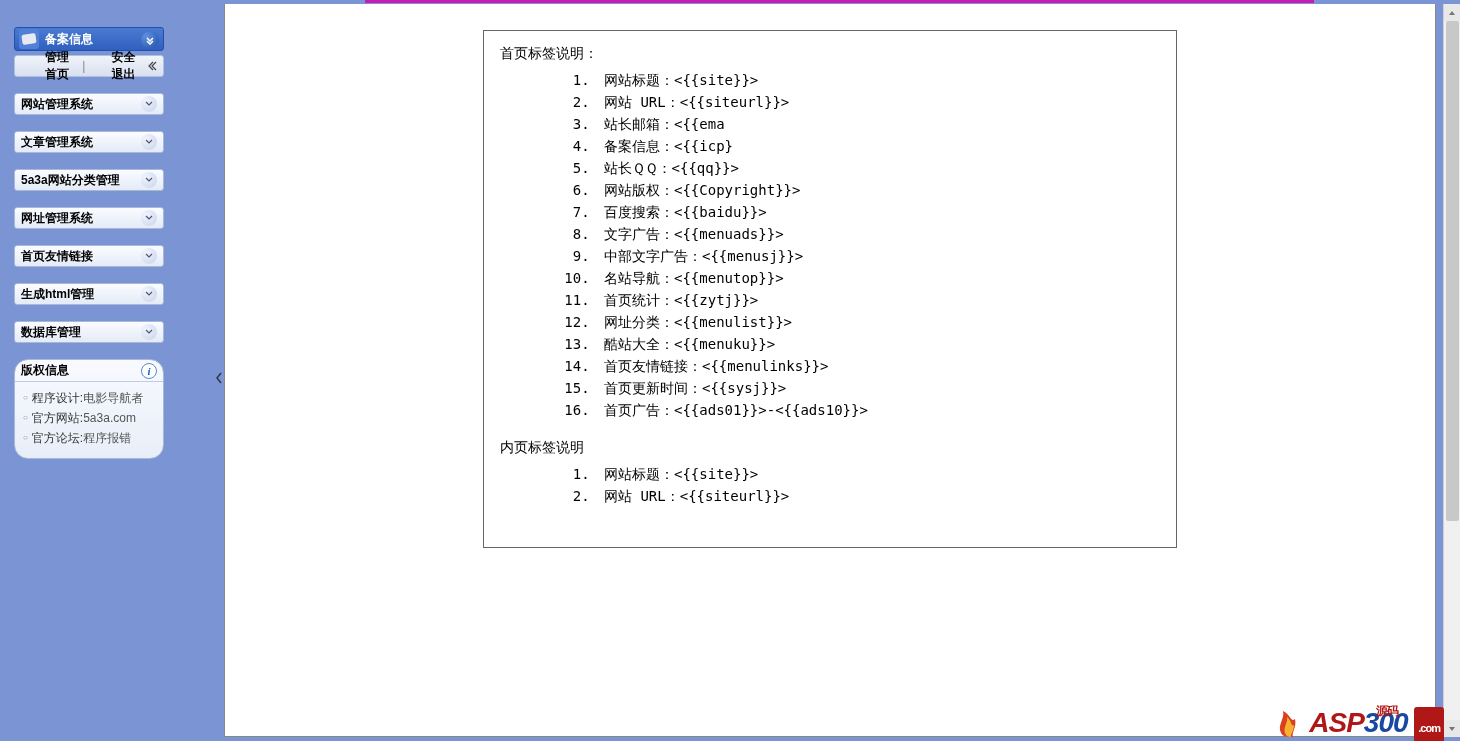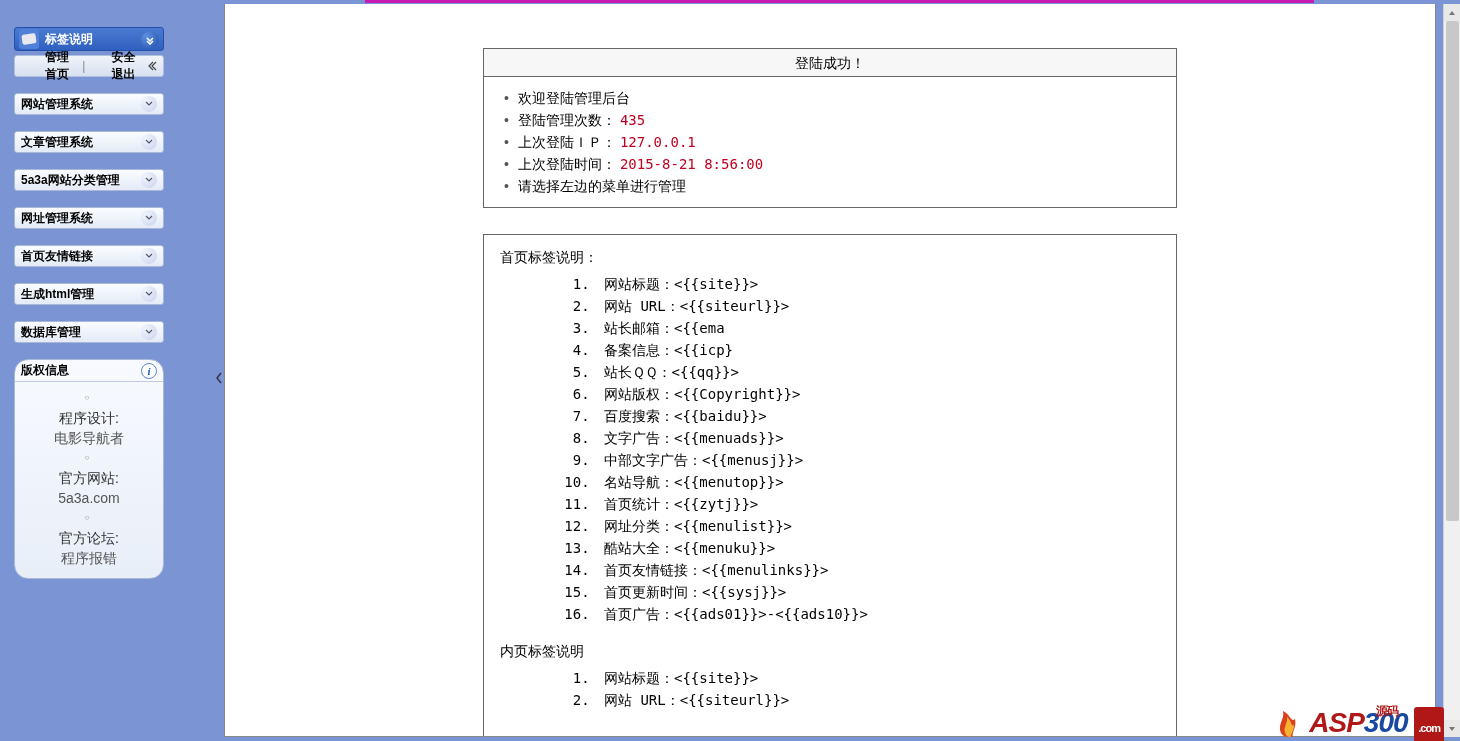--- a/index.html
+++ b/index.html
@@ -152,23 +152,22 @@
   font-weight: bold;
 }
 .copyright-box ul {
   list-style: none;
   padding: 6px 8px 10px 8px;
 }
 .copyright-box li {
   display: flex;
   align-items: center;
   line-height: 20px;
-  font-size: 14px;
+  font-size: 12px;
   color: #333;
-  flex-direction: column;
 }
 .copyright-box li::before {
   content: "○";
   font-size: 8px;
   color: #888;
   margin-right: 4px;
 }
 .copyright-box li .val { color: #555; }
 
 
@@ -337,21 +336,21 @@
 }
 </style>
 </head>
 <body>
 
 <div class="top-stripe"></div>
 
 <div class="sidebar">
   <div class="panel-header">
     <span class="logo"></span>
-    <span>标签说明</span>
+    <span>备案信息</span>
     <span class="expand-circle">
       <svg viewBox="0 0 10 10">
           <path d="M2 3 L5 6 L8 3" stroke="#fff" stroke-width="1.5" fill="none"></path>
           <path d="M2 6 L5 9 L8 6" stroke="#fff" stroke-width="1.5" fill="none"></path>
         </svg>
     </span>
   </div>
 
   <div class="quick-links">
     <span class="link">管理首页</span>
@@ -445,41 +444,20 @@
 </div>
 
 <div class="mid-arrow">
   <svg viewBox="0 0 8 14">
       <path d="M6 2 L2 7 L6 12" stroke="#334" stroke-width="1.5" fill="none"></path>
     </svg>
 </div>
 
 <div class="main">
 
-  <div class="card">
-    <div class="card-header">登陆成功！</div>
-    <div class="card-body">
-      <ul class="bullets">
-        <li>欢迎登陆管理后台</li>
-        <li>
-          <span>登陆管理次数：</span>
-          <span class="red">435</span>
-        </li>
-        <li>
-          <span>上次登陆ＩＰ：</span>
-          <span class="red">127.0.0.1</span>
-        </li>
-        <li>
-          <span>上次登陆时间：</span>
-          <span class="red">2015-8-21 8:56:00</span>
-        </li>
-        <li>请选择左边的菜单进行管理</li>
-      </ul>
-    </div>
-  </div>
 
   <div class="card2">
     <div class="card-body">
       <div class="section-title">首页标签说明：</div>
       <ol>
         <li class="code">网站标题：&lt;{{site}}&gt;</li>
         <li class="code">网站 URL：&lt;{{siteurl}}&gt;</li>
         <li class="code">站长邮箱：&lt;{{ema</li>
         <li class="code">备案信息：&lt;{{icp}</li>
         <li class="code">站长ＱＱ：&lt;{{qq}}&gt;</li>

